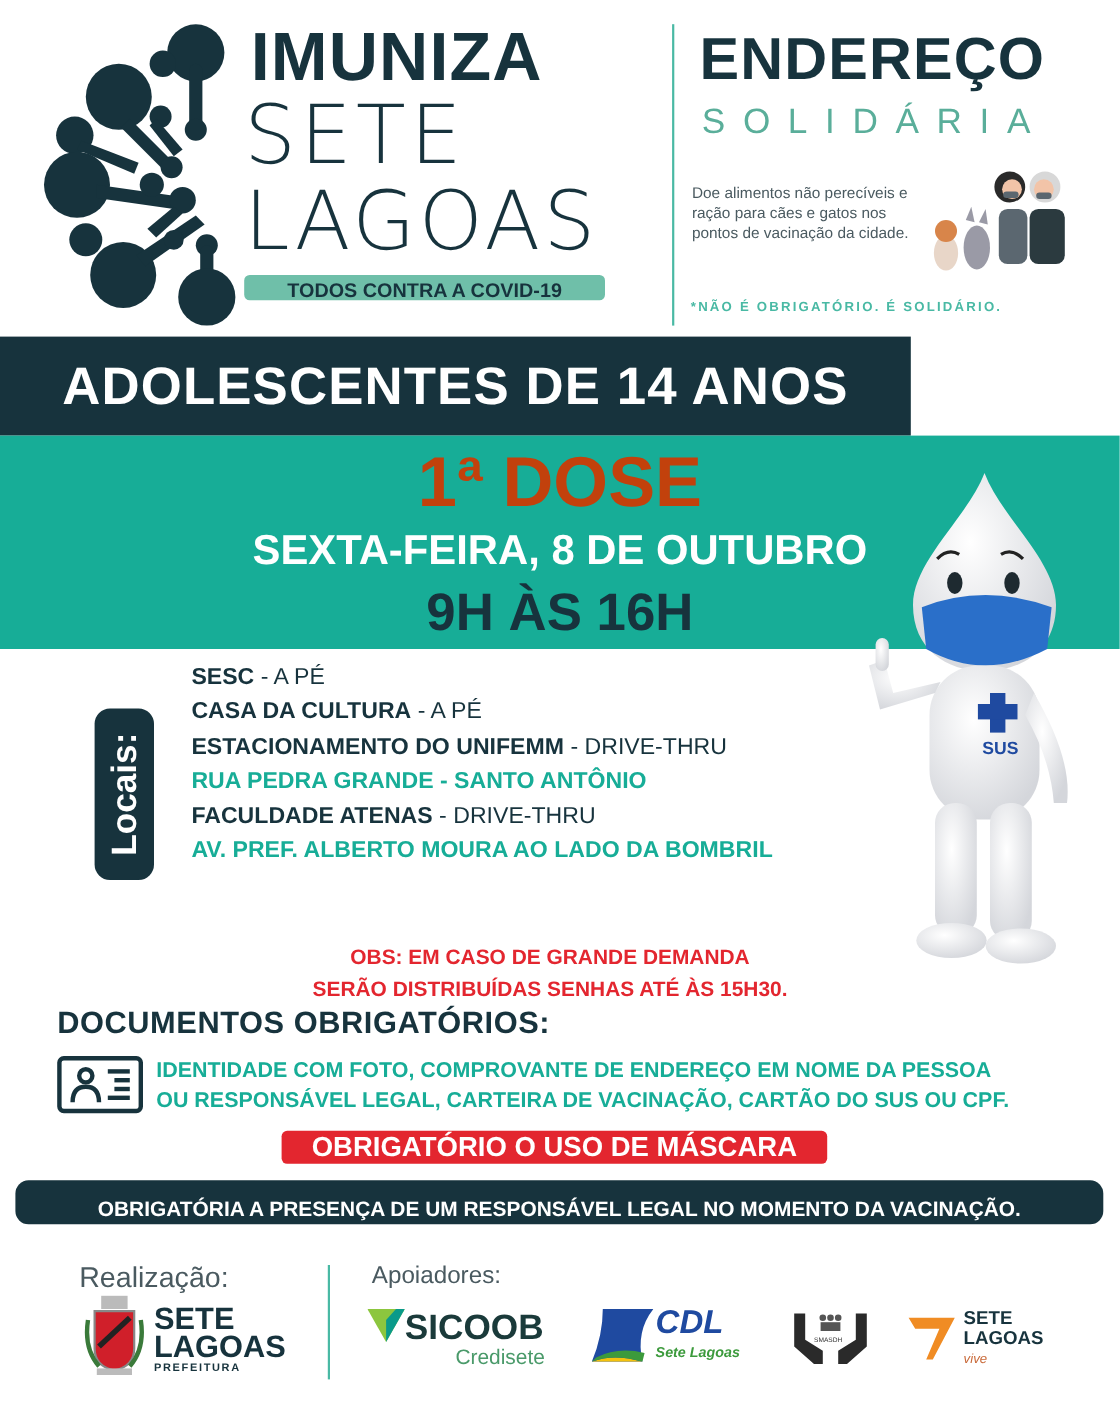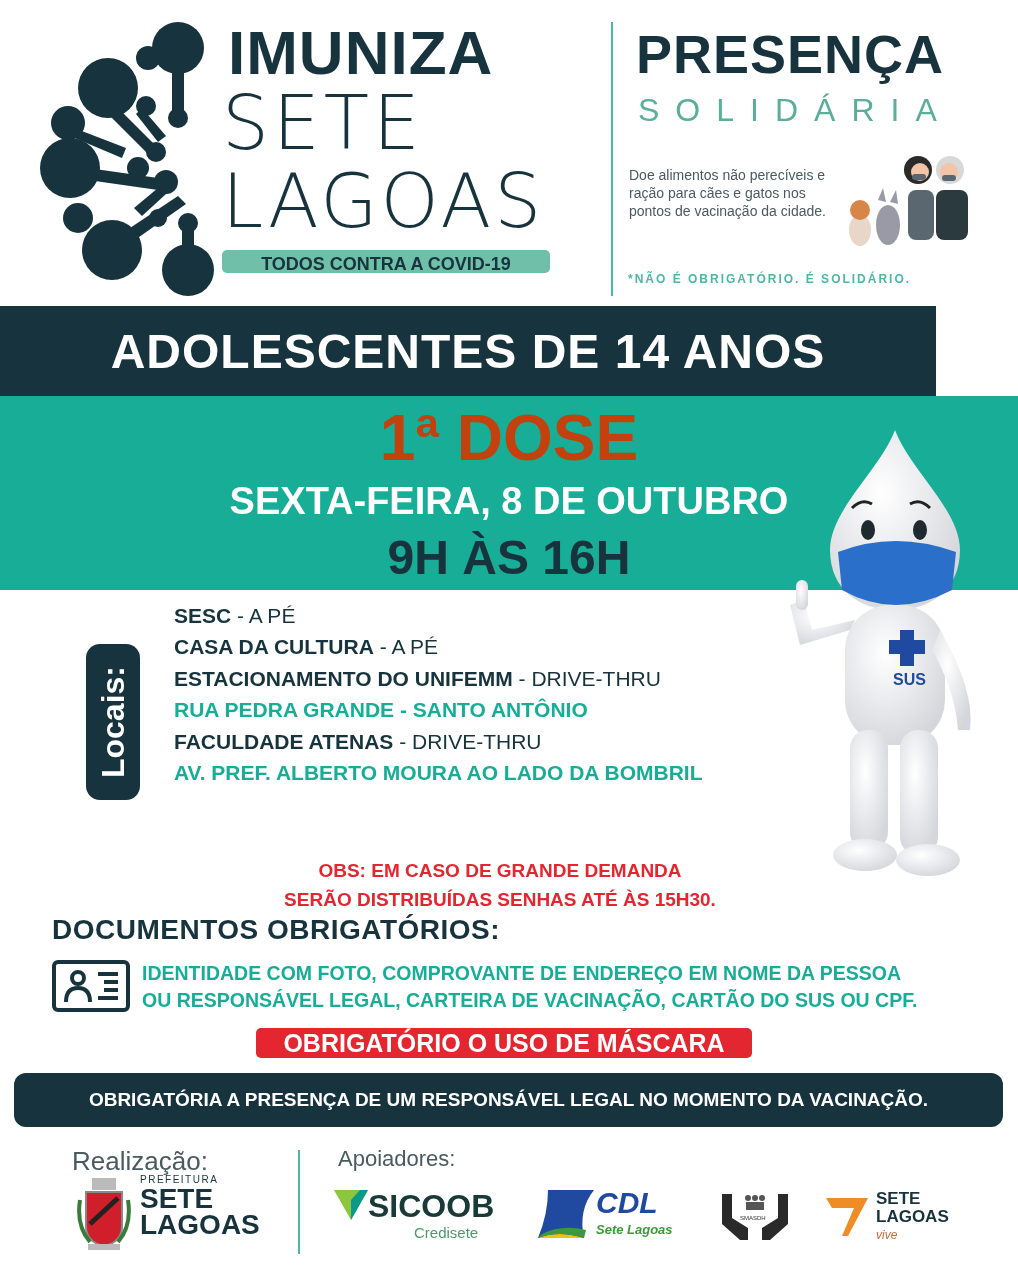--- a/index.html
+++ b/index.html
@@ -11,21 +11,21 @@
   .sete{left:222px;top:86px;font-size:74px;font-weight:300;color:#17333d;letter-spacing:4px;line-height:74px;font-family:"DejaVu Sans",sans-serif}
   .lagoas{left:222px;top:164px;font-size:74px;font-weight:300;color:#17333d;letter-spacing:3px;line-height:74px;font-family:"DejaVu Sans",sans-serif}
   .todos{left:222px;top:250px;width:328px;height:23px;background:#6fbfa9;border-radius:5px;color:#17333d;font-weight:700;font-size:18px;text-align:center;line-height:28px}
   .vline{left:611px;top:22px;width:2px;height:274px;background:#49b9a4}
   .vacinacao{left:636px;top:26px;font-size:54px;font-weight:900;color:#17333d;line-height:56px;letter-spacing:1px}
   .solidaria{left:638px;top:92px;font-size:32px;color:#5aae9a;letter-spacing:16px;line-height:36px}
   .doe{left:629px;top:166px;width:200px;font-size:14px;color:#4a5a60;line-height:18px}
   .illus{left:828px;top:150px;width:150px;height:100px}
   .naoobrig{left:628px;top:272px;font-size:12px;color:#49b9a4;letter-spacing:2px;font-weight:700}
   
-  .band-dark{left:0;top:306px;width:936px;height:90px;background:#17333d}
+  .band-dark{left:0;top:306px;width:828px;height:90px;background:#17333d}
   .band-dark span{display:block;text-align:center;color:#fff;font-weight:900;font-size:48px;line-height:92px;letter-spacing:1px}
   .band-teal{left:0;top:396px;width:1018px;height:194px;background:#17ad97}
   .dose{left:0;top:402px;width:1018px;text-align:center;font-size:64px;font-weight:900;color:#c2410c;line-height:72px}
   .sexta{left:0;top:480px;width:1018px;text-align:center;font-size:38px;font-weight:900;color:#fff;line-height:42px}
   .hora{left:0;top:530px;width:1018px;text-align:center;font-size:48px;font-weight:900;color:#17333d;line-height:56px}
   
   .mascot{left:760px;top:430px;width:240px;height:450px}
   
   .locais-badge{left:86px;top:644px;width:54px;height:156px;background:#17333d;border-radius:14px}
   .locais-badge span{position:absolute;left:50%;top:50%;transform:translate(-50%,-50%) rotate(-90deg);color:#fff;font-weight:900;font-size:32px;white-space:nowrap}
@@ -33,30 +33,30 @@
   .loc-list div{font-size:21px;line-height:31.4px;font-weight:700;white-space:nowrap}
   .dk{color:#17333d}
   .tl{color:#17ad97}
   .thin{font-weight:400}
   .obs{left:0;top:856px;width:1018px;text-align:center;color:#e3262f;font-weight:700;font-size:19px;line-height:29px}
   .obs div{padding-right:0}
   .docs-title{left:52px;top:914px;font-size:28px;font-weight:900;color:#17333d;letter-spacing:0.5px}
   .id-icon{left:52px;top:960px;width:78px;height:52px;border:4px solid #17333d;border-radius:6px}
   .docs-text{left:142px;top:960px;width:870px;color:#17ad97;font-weight:700;font-size:19.5px;line-height:27px;white-space:nowrap}
   .mask-btn{left:256px;top:1028px;width:496px;height:30px;background:#e3262f;border-radius:5px;color:#fff;font-weight:700;font-size:25px;text-align:center;line-height:30px}
-  .resp-bar{left:14px;top:1073px;width:989px;height:54px;background:#17333d;border-radius:12px;color:#fff;font-weight:700;font-size:19px;text-align:center;line-height:54px;white-space:nowrap}
+  .resp-bar{left:14px;top:1073px;width:989px;height:40px;background:#17333d;border-radius:12px;color:#fff;font-weight:700;font-size:19px;text-align:center;line-height:54px;white-space:nowrap}
   
   .realiz{left:72px;top:1146px;font-size:26px;color:#4a5a60}
   .apoia{left:338px;top:1146px;font-size:22px;color:#4a5a60}
   .fvline{left:298px;top:1150px;width:2px;height:104px;background:#49b9a4}
   .crest{left:76px;top:1176px;width:56px;height:76px}
   .pref-name{left:140px;top:1186px;font-size:28px;font-weight:900;color:#17333d;line-height:26px}
-  .pref-sub{left:140px;top:1174px;font-size:10px;color:#17333d;letter-spacing:1.5px;font-weight:400}
+  .pref-sub{left:140px;top:1238px;font-size:10px;color:#17333d;letter-spacing:1.5px;font-weight:700}
   .sicoob{left:332px;top:1188px;font-size:32px;font-weight:900;color:#1a3a3a}
-  .sicoob-sub{left:414px;top:1224px;font-size:15px;color:#4a9a6a}
+  .sicoob-sub{left:414px;top:1224px;font-size:19px;color:#4a9a6a}
   .cdl-t{left:596px;top:1186px;font-size:30px;font-weight:900;font-style:italic;color:#1f4aa0}
   .cdl-s{left:596px;top:1222px;font-size:13px;font-style:italic;color:#3c9a3c;font-weight:700}
   .smasdh{left:718px;top:1190px;width:74px;height:50px}
   .vive-logo{left:824px;top:1192px;width:46px;height:46px}
   .vive-t{left:876px;top:1190px;font-size:17px;font-weight:900;color:#17333d;line-height:18px}
   .vive-s{left:876px;top:1228px;font-size:12px;font-style:italic;color:#c96a3a}
 </style>
 </head>
 <body>
 
@@ -86,21 +86,21 @@
       <rect x="144" y="205" width="12" height="30" rx="6"></rect>
     <circle cx="150" cy="252" r="26"></circle>
   </g>
 </svg>
 <div class="abs imuniza">IMUNIZA</div>
 <div class="abs sete">SETE</div>
 <div class="abs lagoas">LAGOAS</div>
 <div class="abs todos">TODOS CONTRA A COVID-19</div>
 
 <div class="abs vline"></div>
-<div class="abs vacinacao">PRESENÇA</div>
+<div class="abs vacinacao">ENDEREÇO</div>
 <div class="abs solidaria">SOLIDÁRIA</div>
 <div class="abs doe">Doe alimentos não perecíveis e ração para cães e gatos nos pontos de vacinação da cidade.</div>
 <svg class="abs illus" viewBox="0 0 150 100">
   <circle cx="90" cy="20" r="14" fill="#2a2a2a"></circle>
     <circle cx="92" cy="22" r="9" fill="#f2c4a8"></circle>
   <rect x="80" y="40" width="26" height="50" rx="8" fill="#5b6770"></rect>
   <circle cx="122" cy="20" r="14" fill="#d8d8d8"></circle>
     <circle cx="121" cy="22" r="9" fill="#f2c4a8"></circle>
   <rect x="108" y="40" width="32" height="50" rx="8" fill="#2b3a3f"></rect>
   <rect x="84" y="24" width="14" height="6" rx="3" fill="#5b6770"></rect>

